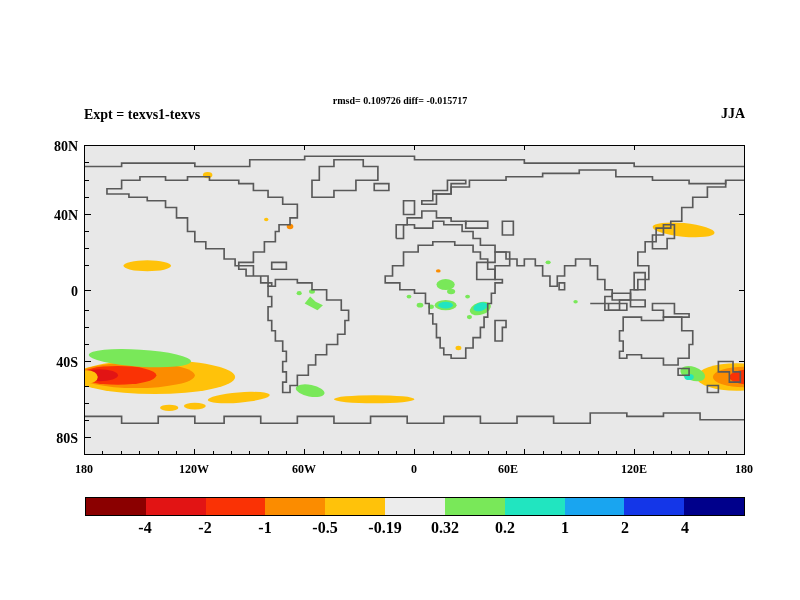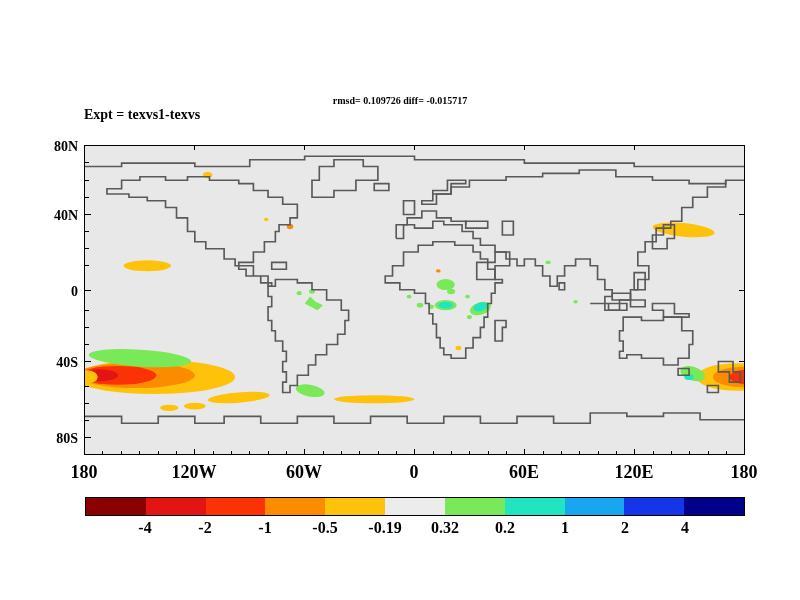--- a/index.html
+++ b/index.html
@@ -73,21 +73,21 @@
   }
   #map-svg { display: block; }
   .ytick-label {
     font-size: 14px;
     font-weight: bold;
     text-align: right;
     width: 70px;
     left: 8px;
   }
   .xtick-label {
-    font-size: 18px;
+    font-size: 12px;
     font-weight: bold;
     text-align: center;
     width: 80px;
     top: 462px;
   }
   .tick {
     position: absolute;
     background: #000;
   }
   #colorbar {
@@ -110,32 +110,33 @@
     width: 60px;
   }
 </style>
 </head>
 <body>
 
 <div id="figure">
 
   <div class="txt" id="stats-line">rmsd= 0.109726 diff= -0.015717</div>
   <div class="txt" id="expt-label">Expt = texvs1-texvs</div>
+  <div class="txt" id="season-label">JJA</div>
 
   <div class="txt ytick-label" style="top:139px">80N</div>
   <div class="txt ytick-label" style="top:208px">40N</div>
   <div class="txt ytick-label" style="top:284px">0</div>
   <div class="txt ytick-label" style="top:355px">40S</div>
   <div class="txt ytick-label" style="top:431px">80S</div>
 
   <div class="txt xtick-label" style="left:44px">180</div>
   <div class="txt xtick-label" style="left:154px">120W</div>
   <div class="txt xtick-label" style="left:264px">60W</div>
   <div class="txt xtick-label" style="left:374px">0</div>
-  <div class="txt xtick-label" style="left:484px">60E</div>
+  <div class="txt xtick-label" style="left:468px">60E</div>
   <div class="txt xtick-label" style="left:594px">120E</div>
   <div class="txt xtick-label" style="left:704px">180</div>
 
   <div id="plot-frame">
     <svg id="map-svg" width="659" height="308" viewBox="-180 -90 360 180" preserveAspectRatio="none">
       <g transform="scale(1,-1)">
 
         <g>
 
           <ellipse cx="-142" cy="-45" rx="44" ry="10" fill="#ffc20a"></ellipse>

